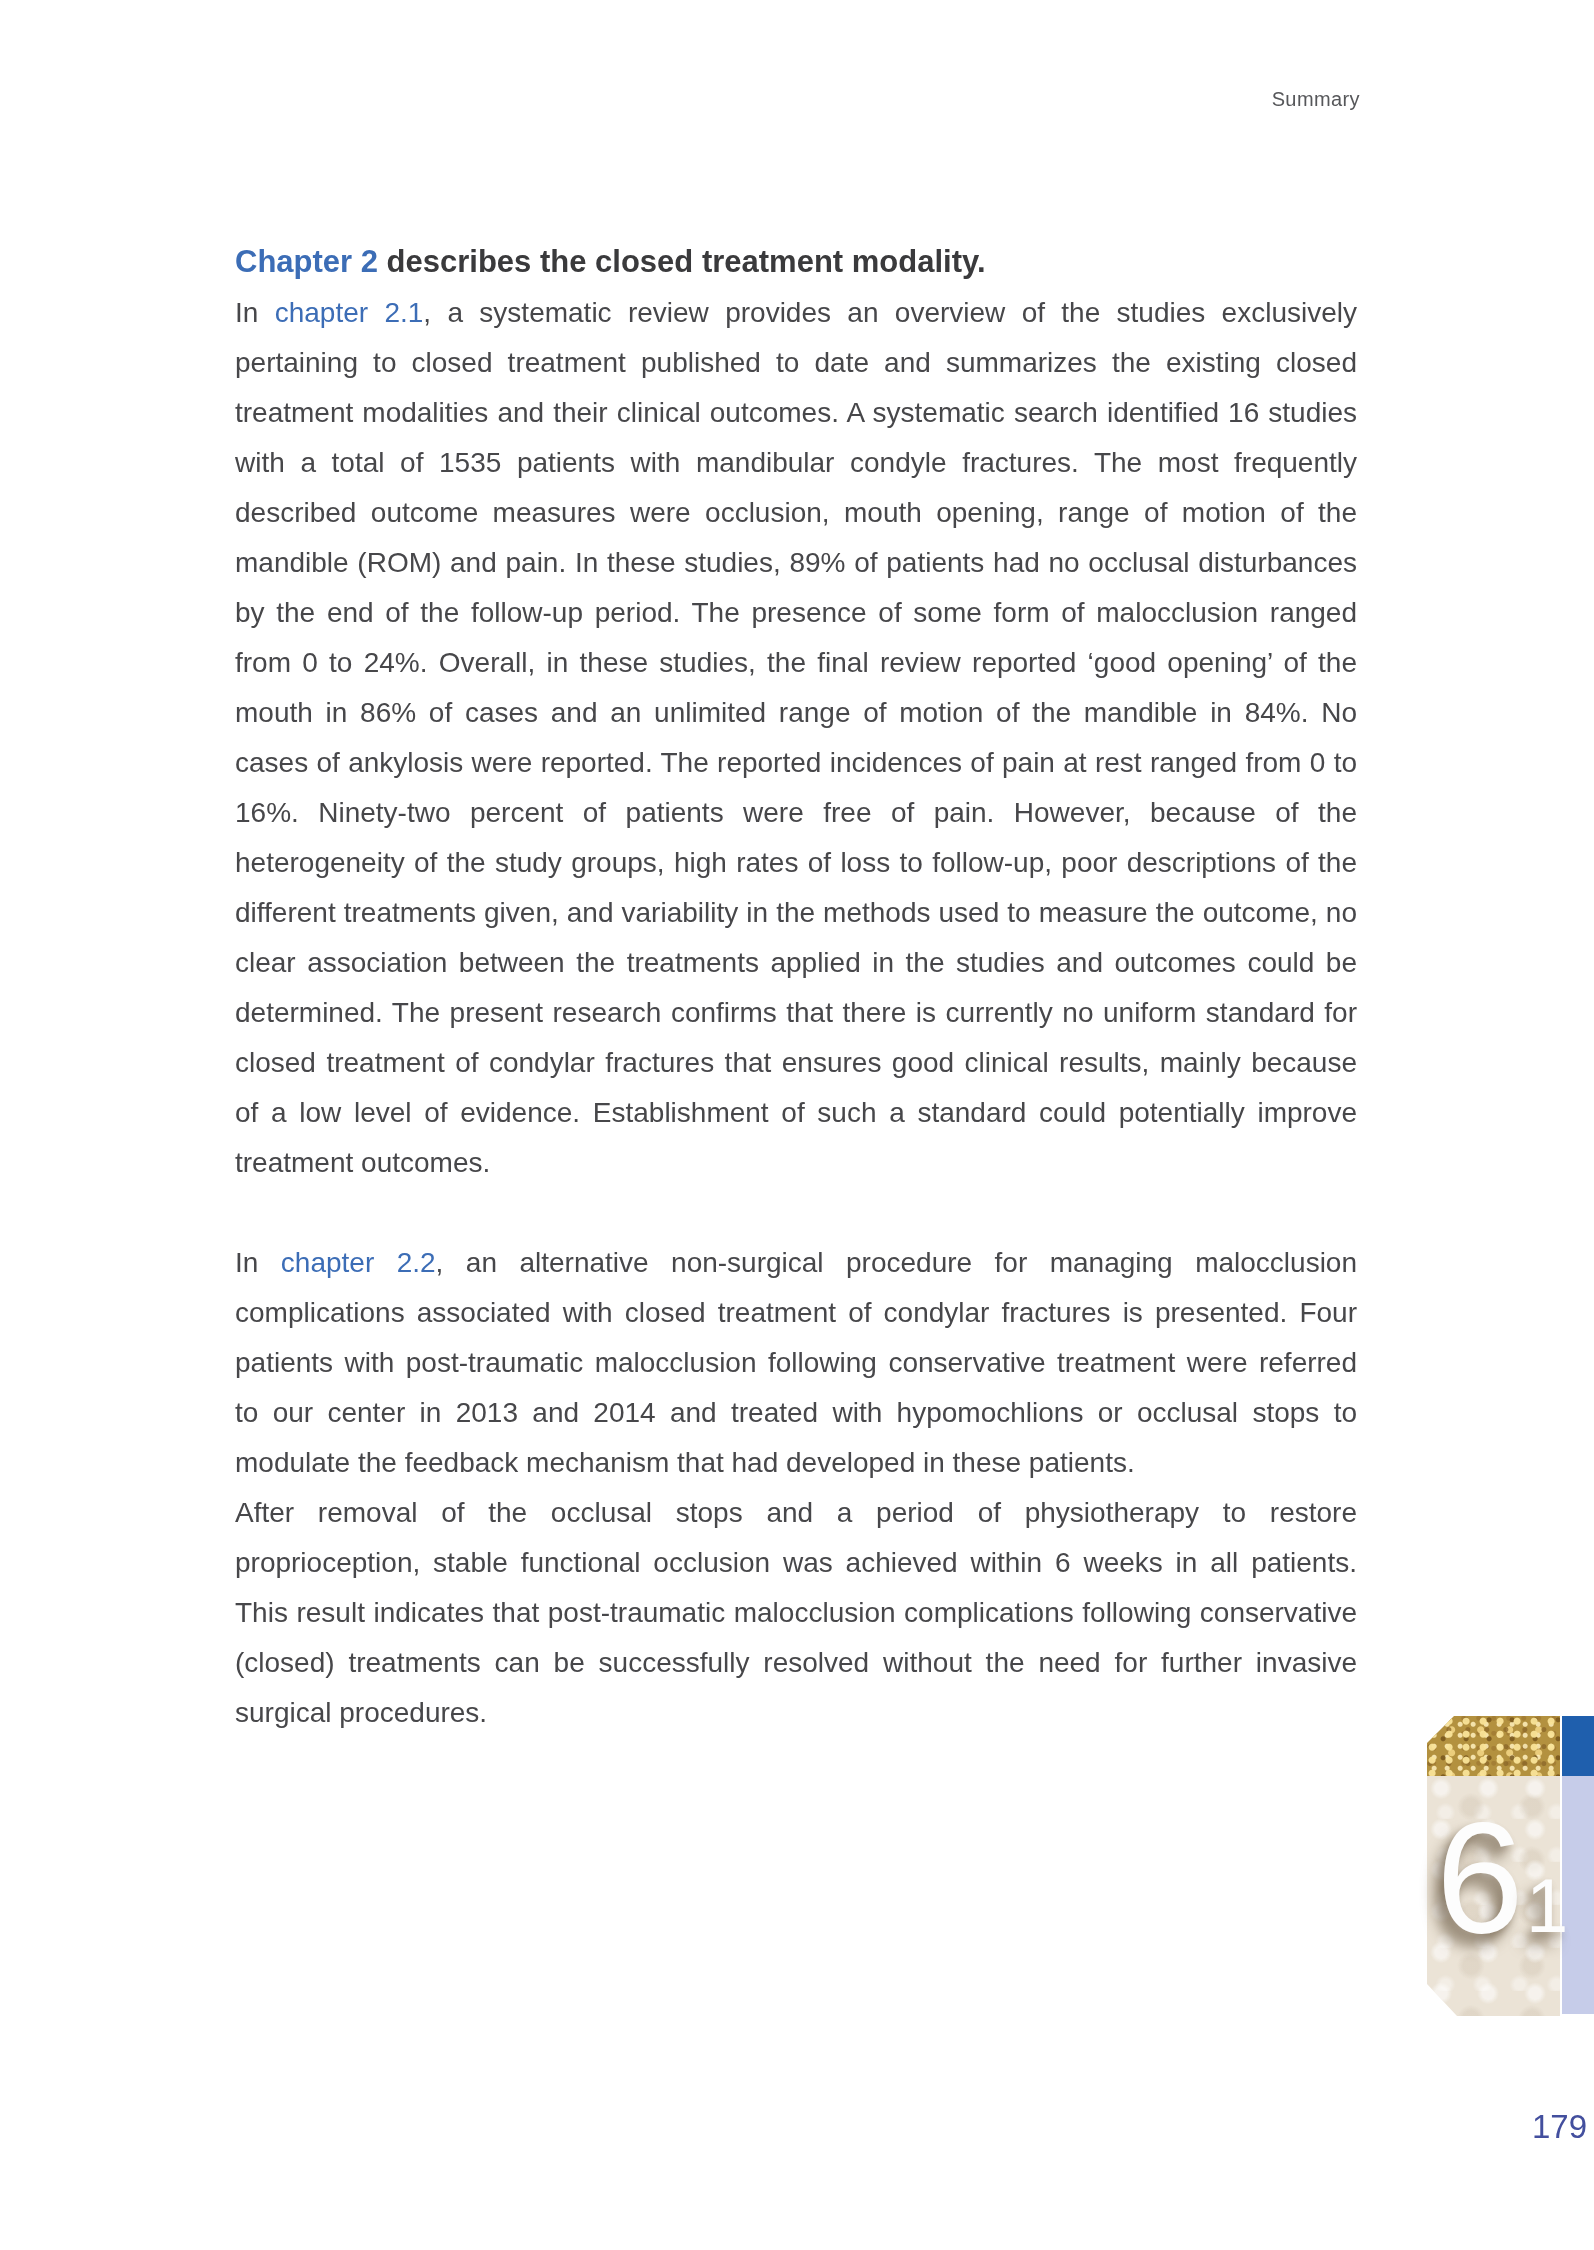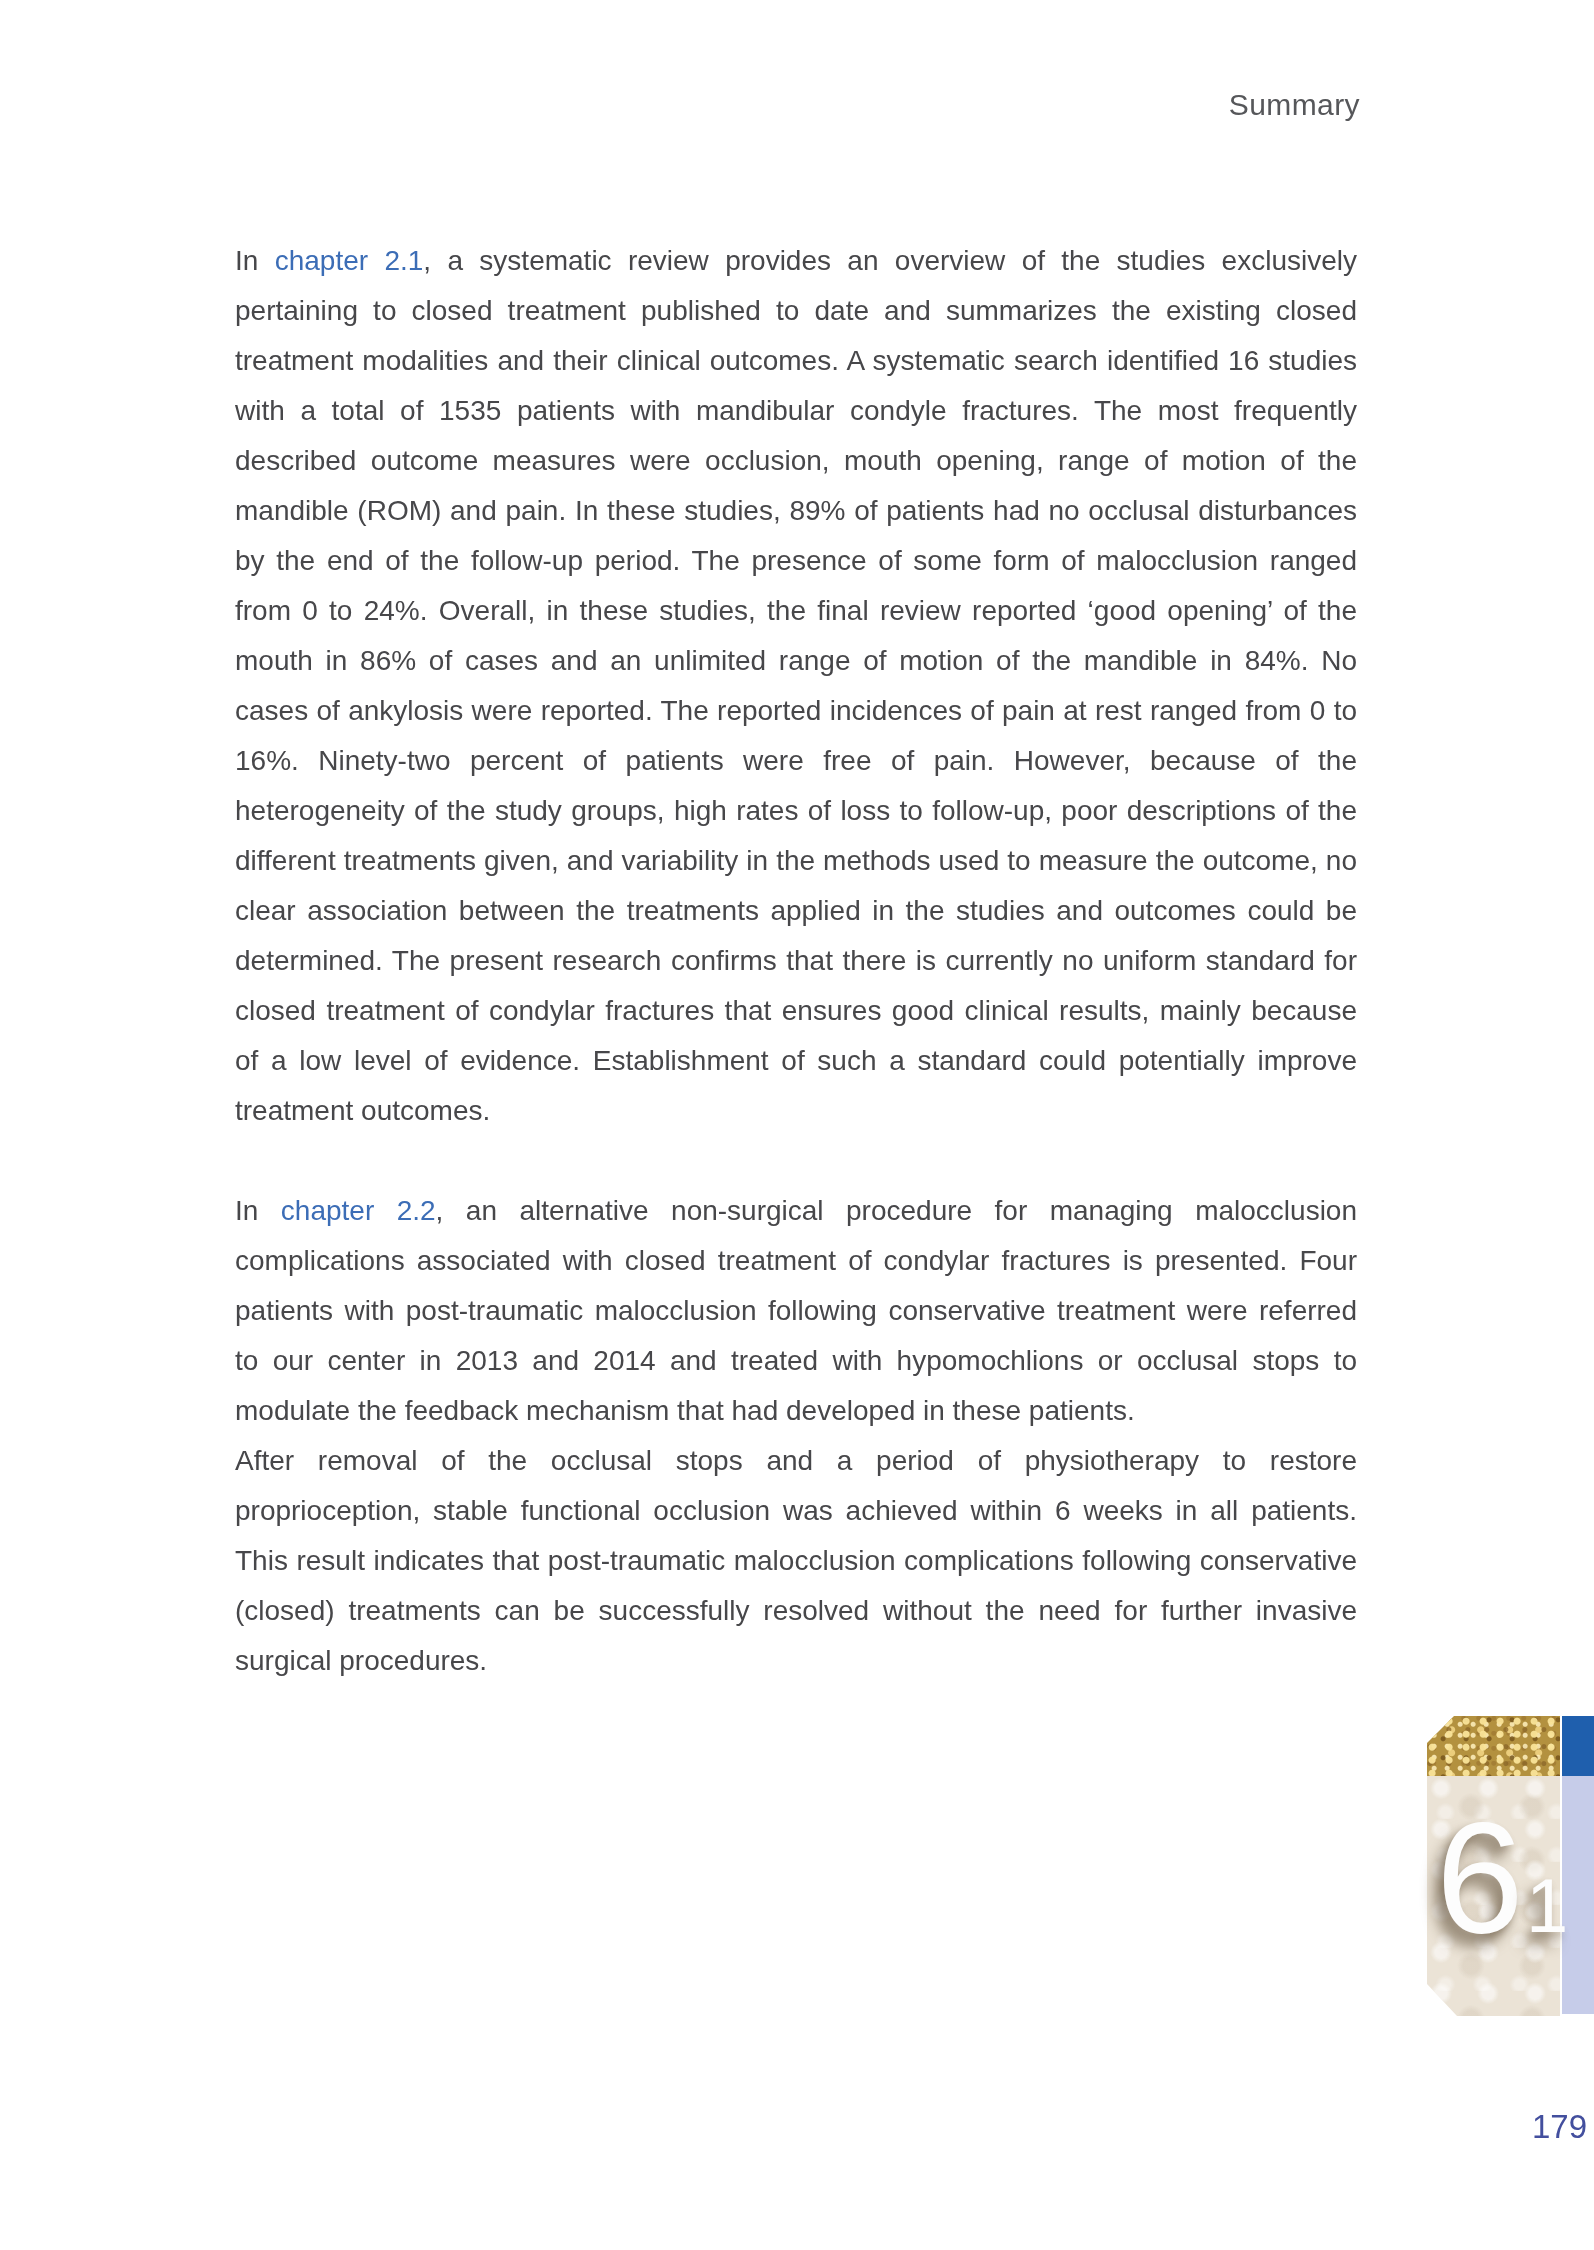--- a/index.html
+++ b/index.html
@@ -8,21 +8,21 @@
     position: relative;
     background: #ffffff;
     font-family: "Liberation Sans", sans-serif;
     overflow: hidden;
   }
 
   
   .running-header {
     position: absolute;
     top: 88px; right: 234px;
-    font-size: 30px;
+    font-size: 20px;
     font-weight: 400;
     color: var(--header-gray, #56575a);
     letter-spacing: 0.4px;
   }
 
   
   .text-column {
     position: absolute;
     left: 235px; top: 236px;
     width: 1122px;
@@ -117,20 +117,21 @@
     color: var(--page-number-blue, #434f9e);
   }
 </style>
 </head>
 <body>
 
 <div class="running-header">Summary</div>
 
 <div class="text-column">
 
+  <h2 class="chapter-heading"><span class="lead">Chapter 2</span><span> describes the closed treatment modality.</span></h2>
 
   <p class="body-para"><span>In </span><span class="chapter-link">chapter 2.1</span><span>, a systematic review provides an overview of the studies exclusively pertaining to closed treatment published to date and summarizes the existing closed treatment modalities and their clinical outcomes. A systematic search identified 16 studies with a total of 1535 patients with mandibular condyle fractures. The most frequently described outcome measures were occlusion, mouth opening, range of motion of the mandible (ROM) and pain. In these studies, 89% of patients had no occlusal disturbances by the end of the follow-up period. The presence of some form of malocclusion ranged from 0 to 24%. Overall, in these studies, the final review reported ‘good opening’ of the mouth in 86% of cases and an unlimited range of motion of the mandible in 84%. No cases of ankylosis were reported. The reported incidences of pain at rest ranged from 0 to 16%. Ninety-two percent of patients were free of pain. However, because of the heterogeneity of the study groups, high rates of loss to follow-up, poor descriptions of the different treatments given, and variability in the methods used to measure the outcome, no clear association between the treatments applied in the studies and outcomes could be determined. The present research confirms that there is currently no uniform standard for closed treatment of condylar fractures that ensures good clinical results, mainly because of a low level of evidence. Establishment of such a standard could potentially improve treatment outcomes.</span></p>
 
   <p class="body-para new-block"><span>In </span><span class="chapter-link">chapter 2.2</span><span>, an alternative non-surgical procedure for managing malocclusion complications associated with closed treatment of condylar fractures is presented. Four patients with post-traumatic malocclusion following conservative treatment were referred to our center in 2013 and 2014 and treated with hypomochlions or occlusal stops to modulate the feedback mechanism that had developed in these patients.</span></p>
 
   <p class="body-para"><span>After removal of the occlusal stops and a period of physiotherapy to restore proprioception, stable functional occlusion was achieved within 6 weeks in all patients. This result indicates that post-traumatic malocclusion complications following conservative (closed) treatments can be successfully resolved without the need for further invasive surgical procedures.</span></p>
 </div>
 
 <div>
   <div class="tab-gold"></div>

